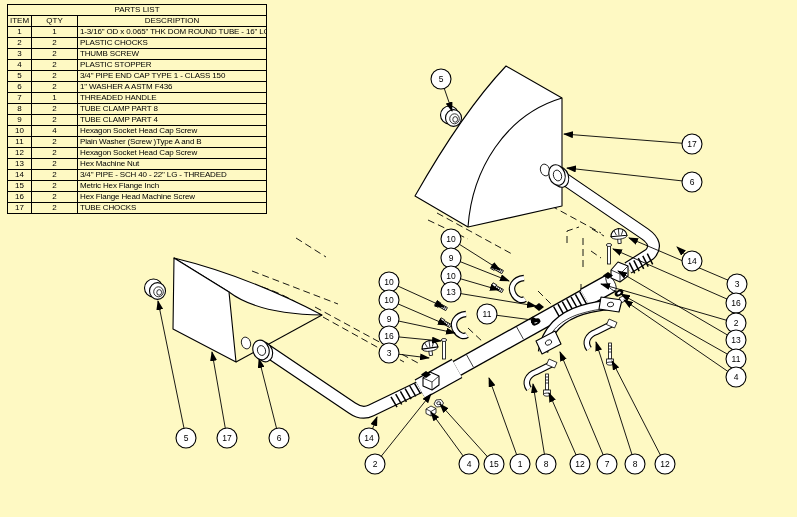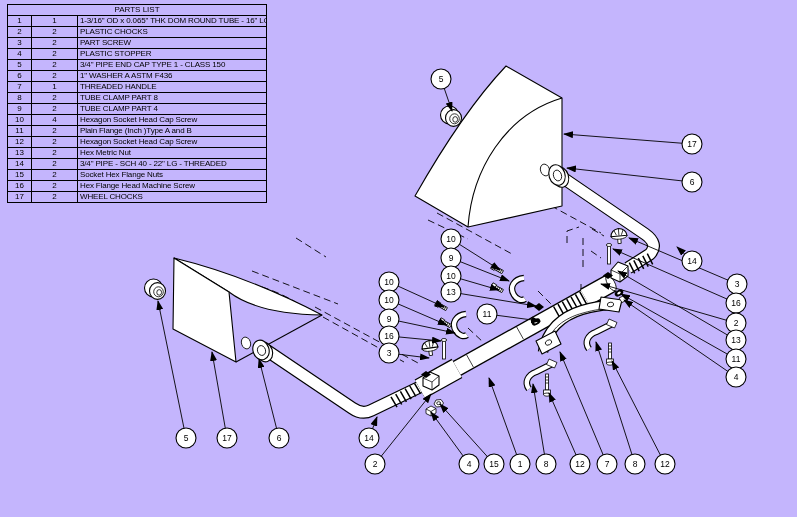--- a/index.html
+++ b/index.html
@@ -1,16 +1,16 @@
 <!DOCTYPE html>
 <html><head>
 <meta charset="utf-8">
 <style>
   html,body{margin:0;padding:0;background:#ffffff;}
-  #stage{position:relative;width:797px;height:517px;background:#c4b5fd;overflow:hidden;
+  #stage{position:relative;width:797px;height:517px;background:#fef9c3;overflow:hidden;
          font-family:"Liberation Sans",sans-serif;color:#000;}
   
   table.parts{position:absolute;left:7px;top:4px;width:260px;border-collapse:collapse;
               table-layout:fixed;font-family:"Liberation Sans",sans-serif;}
   table.parts th,table.parts td{border:1px solid #000;height:10px;line-height:10px;
               font-size:8px;font-weight:normal;padding:0 2px;text-align:center;
               white-space:nowrap;overflow:hidden;}
   table.parts td.desc{text-align:left;letter-spacing:-0.15px;}
   
   svg#diagram-svg{position:absolute;left:0;top:0;}
@@ -36,36 +36,41 @@
   <table class="parts">
     <colgroup>
         <col style="width:24px">
         <col style="width:46px">
         <col>
       </colgroup>
     <thead>
       <tr>
           <th colspan="3">PARTS LIST</th>
         </tr>
+      <tr>
+        <th>ITEM</th>
+        <th>QTY</th>
+        <th>DESCRIPTION</th>
+      </tr>
     </thead>
     <tbody>
         <tr>
           <td class="item">1</td>
           <td class="qty">1</td>
           <td class="desc">1-3/16" OD x 0.065" THK DOM ROUND TUBE - 16" LG</td>
         </tr>
         <tr>
           <td class="item">2</td>
           <td class="qty">2</td>
           <td class="desc">PLASTIC CHOCKS</td>
         </tr>
         <tr>
           <td class="item">3</td>
           <td class="qty">2</td>
-          <td class="desc">PART SCREW</td>
+          <td class="desc">THUMB SCREW</td>
         </tr>
         <tr>
           <td class="item">4</td>
           <td class="qty">2</td>
           <td class="desc">PLASTIC STOPPER</td>
         </tr>
         <tr>
           <td class="item">5</td>
           <td class="qty">2</td>
           <td class="desc">3/4" PIPE END CAP TYPE 1 - CLASS 150</td>
@@ -91,51 +96,51 @@
           <td class="desc">TUBE CLAMP PART 4</td>
         </tr>
         <tr>
           <td class="item">10</td>
           <td class="qty">4</td>
           <td class="desc">Hexagon Socket Head Cap Screw</td>
         </tr>
         <tr>
           <td class="item">11</td>
           <td class="qty">2</td>
-          <td class="desc">Plain Flange (Inch )Type A and B</td>
+          <td class="desc">Plain Washer (Screw )Type A and B</td>
         </tr>
         <tr>
           <td class="item">12</td>
           <td class="qty">2</td>
           <td class="desc">Hexagon Socket Head Cap Screw</td>
         </tr>
         <tr>
           <td class="item">13</td>
           <td class="qty">2</td>
-          <td class="desc">Hex Metric Nut</td>
+          <td class="desc">Hex Machine Nut</td>
         </tr>
         <tr>
           <td class="item">14</td>
           <td class="qty">2</td>
           <td class="desc">3/4" PIPE - SCH 40 - 22" LG - THREADED</td>
         </tr>
         <tr>
           <td class="item">15</td>
           <td class="qty">2</td>
-          <td class="desc">Socket Hex Flange Nuts</td>
+          <td class="desc">Metric Hex Flange Inch</td>
         </tr>
         <tr>
           <td class="item">16</td>
           <td class="qty">2</td>
           <td class="desc">Hex Flange Head Machine Screw</td>
         </tr>
         <tr>
           <td class="item">17</td>
           <td class="qty">2</td>
-          <td class="desc">WHEEL CHOCKS</td>
+          <td class="desc">TUBE CHOCKS</td>
         </tr>
       </tbody>
   </table>
 
   <svg id="diagram-svg" width="797" height="517" viewBox="0 0 797 517">
     <defs>
       <marker id="arrw" markerUnits="userSpaceOnUse" markerWidth="10" markerHeight="7" refX="9" refY="3.5" orient="auto">
         <path d="M0,0 L10,3.5 L0,7 Z" fill="#000"></path>
       </marker>
       <g id="icon-screw10">

